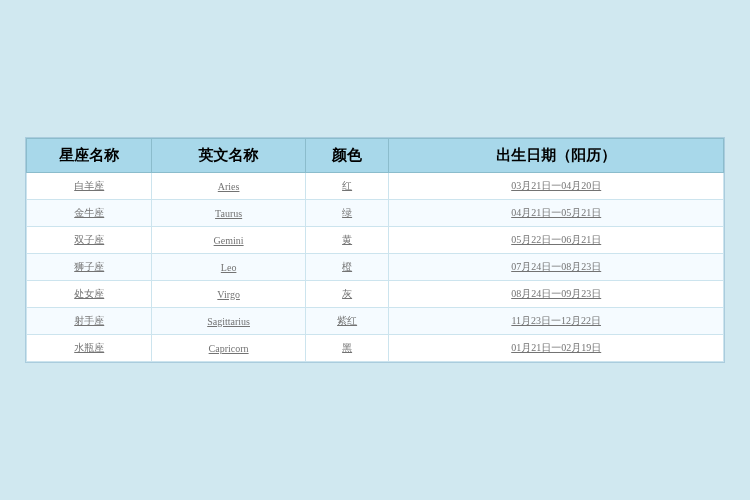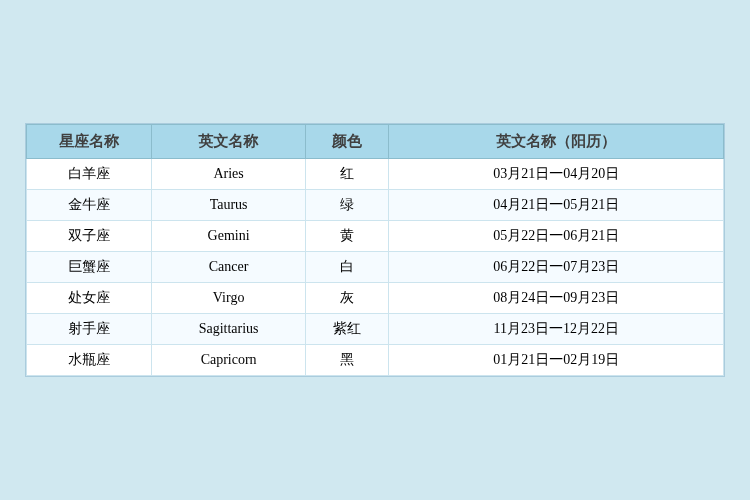--- a/index.html
+++ b/index.html
@@ -32,56 +32,57 @@
 
     thead tr {
       background-color: #a8d8ea;
     }
 
     thead th {
       border: 1px solid #8bbccc;
       padding: 7px 10px;
       font-size: 15px;
       font-weight: bold;
-      color: #404040;
+      color: #000000;
       text-align: center;
     }
 
     tbody tr {
       background-color: #ffffff;
     }
 
     tbody tr:nth-child(even) {
       background-color: #f5fbff;
     }
 
     tbody td {
       border: 1px solid #cce4ee;
       padding: 6px 10px;
-      font-size: 14px;
-      color: #000000;
+      font-size: 10px;
+      color: #737373;
       text-align: center;
+      text-decoration: underline;
     }
 
     .col-chinese { width: 18%; }
     .col-english { width: 22%; }
     .col-color   { width: 12%; }
     .col-date    { width: 48%; }
   </style>
 </head>
 <body>
 
 <div class="table-container">
   <table>
     <thead>
       <tr>
         <th class="col-chinese">星座名称</th>
         <th class="col-english">英文名称</th>
         <th class="col-color">颜色</th>
-        <th class="col-date">英文名称（阳历）</th>
+        <th class="col-date">出生日期（阳历）</th>
       </tr>
     </thead>
     <tbody id="table-body">
     <tr>
           <td>白羊座</td>
           <td>Aries</td>
           <td>红</td>
           <td>03月21日一04月20日</td>
         </tr>
         <tr>
@@ -90,24 +91,24 @@
           <td>绿</td>
           <td>04月21日一05月21日</td>
         </tr>
         <tr>
           <td>双子座</td>
           <td>Gemini</td>
           <td>黄</td>
           <td>05月22日一06月21日</td>
         </tr>
         <tr>
-          <td>巨蟹座</td>
-          <td>Cancer</td>
-          <td>白</td>
-          <td>06月22日一07月23日</td>
+          <td>狮子座</td>
+          <td>Leo</td>
+          <td>橙</td>
+          <td>07月24日一08月23日</td>
         </tr>
         <tr>
           <td>处女座</td>
           <td>Virgo</td>
           <td>灰</td>
           <td>08月24日一09月23日</td>
         </tr>
         <tr>
           <td>射手座</td>
           <td>Sagittarius</td>

